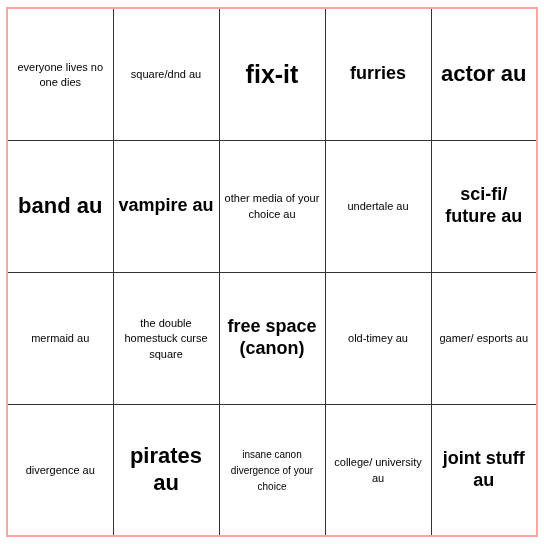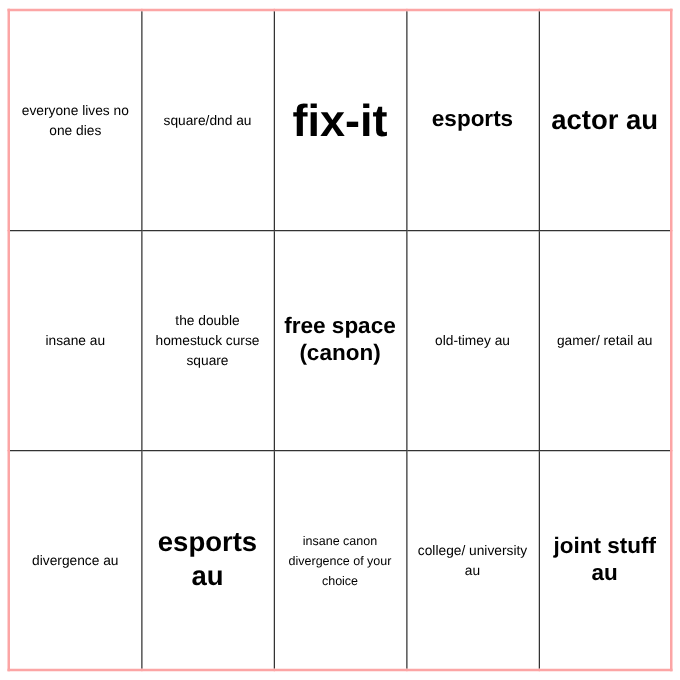--- a/index.html
+++ b/index.html
@@ -23,21 +23,21 @@
       border: 1.5px solid #333;
       text-align: center;
       vertical-align: middle;
       padding: 4px;
       font-size: 13px;
       line-height: 1.2;
       width: 106px;
       height: 106px;
     }
     .large-text {
-      font-size: 36px;
+      font-size: 25px;
       font-weight: bold;
       margin-top: 48px;
     }
     .medium-large {
       font-size: 22px;
       font-weight: bold;
     }
     .medium {
       font-size: 18px;
       font-weight: bold;
@@ -51,31 +51,38 @@
   </style>
 </head>
 <body>
 
 <table class="bingo-board">
   <tbody id="board-body">
       <tr>
         <td><span class="small">everyone lives no one dies</span></td>
         <td><span class="small">square/dnd au</span></td>
         <td><span class="large-text">fix-it</span></td>
-        <td><span class="medium">esports</span></td>
+        <td><span class="medium">furries</span></td>
         <td><span class="medium-large">actor au</span></td>
       </tr>
       <tr>
-        <td><span class="small">insane au</span></td>
+        <td><span class="medium-large">band au</span></td>
+        <td><span class="medium">vampire au</span></td>
+        <td><span class="small">other media of your choice au</span></td>
+        <td><span class="small">undertale au</span></td>
+        <td><span class="medium">sci-fi/ future au</span></td>
+      </tr>
+      <tr>
+        <td><span class="small">mermaid au</span></td>
         <td><span class="small">the double homestuck curse square</span></td>
         <td><span class="medium">free space (canon)</span></td>
         <td><span class="small">old-timey au</span></td>
-        <td><span class="small">gamer/ retail au</span></td>
+        <td><span class="small">gamer/ esports au</span></td>
       </tr>
       <tr>
         <td><span class="small">divergence au</span></td>
-        <td><span class="medium-large">esports au</span></td>
+        <td><span class="medium-large">pirates au</span></td>
         <td><span class="xsmall">insane canon divergence of your choice</span></td>
         <td><span class="small">college/ university au</span></td>
         <td><span class="medium">joint stuff au</span></td>
       </tr>
     </tbody>
 </table>
 
 </body></html>

